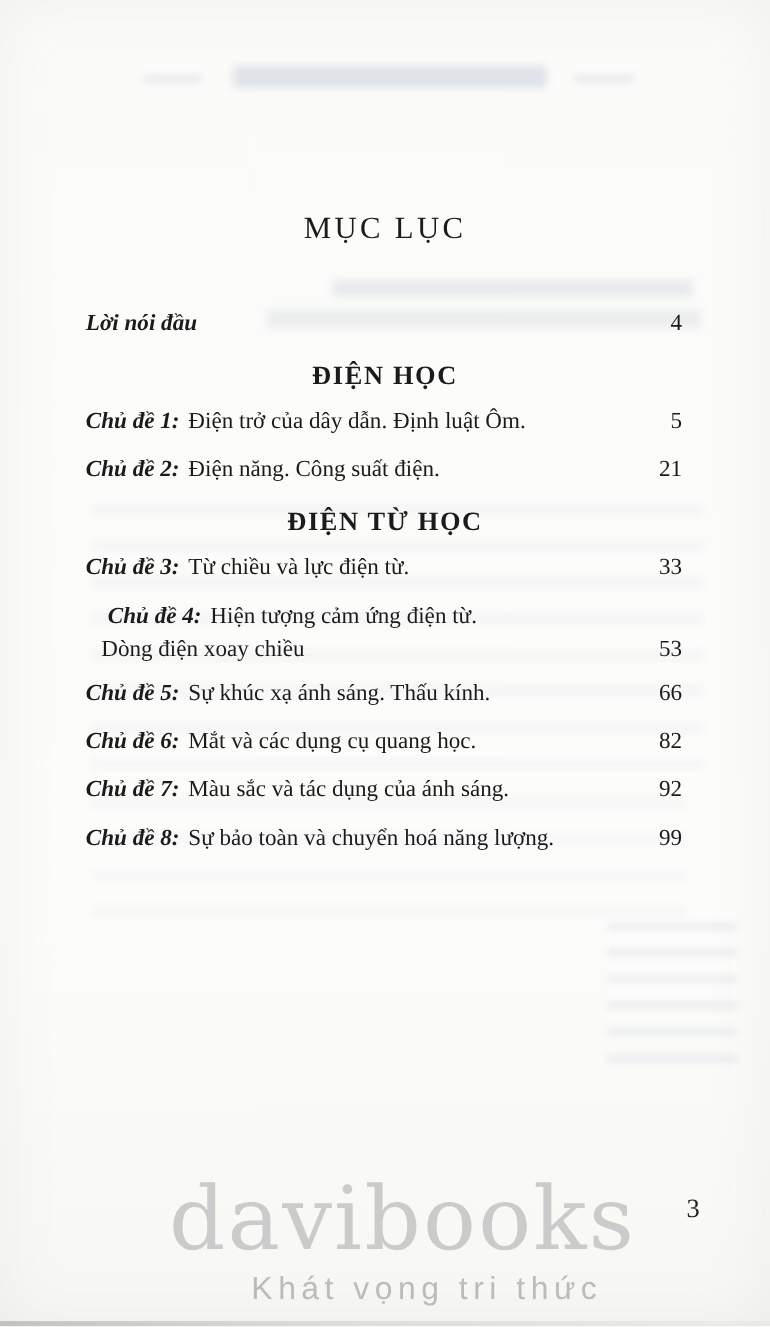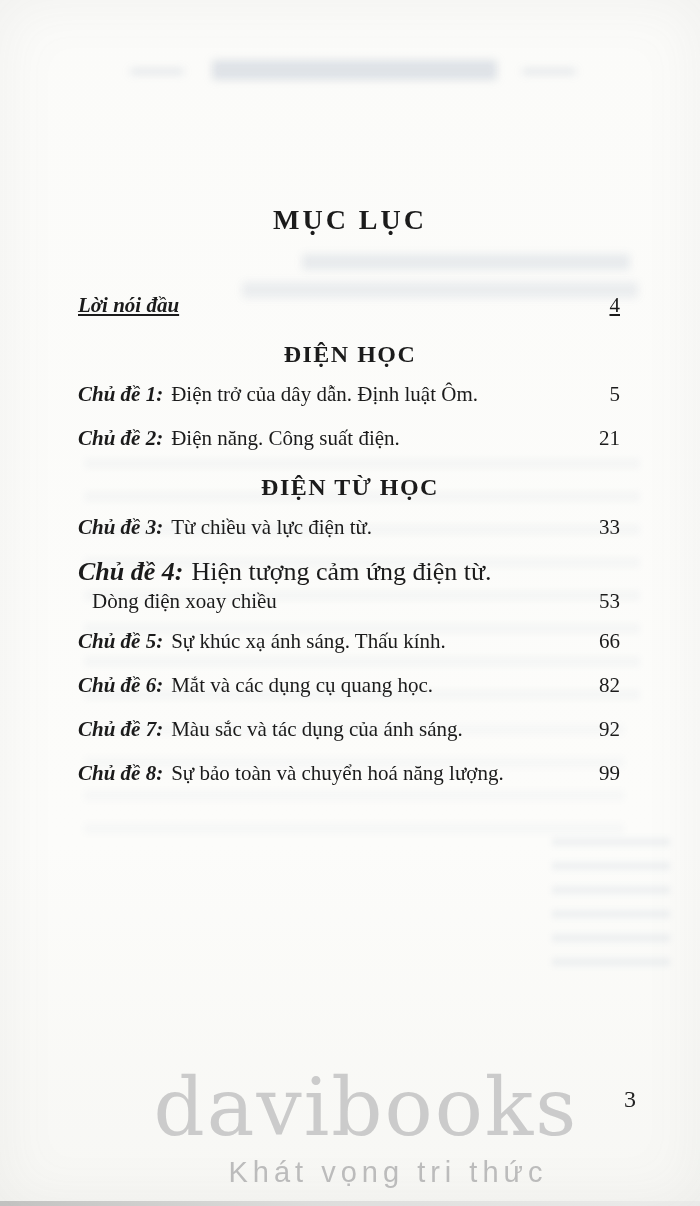--- a/index.html
+++ b/index.html
@@ -14,37 +14,37 @@
     width: 700px;
     height: 1206px;
     overflow: hidden;
     background: linear-gradient(180deg, #fbfbf9 0%, #fcfcfa 70%, #f7f7f4 100%);
     font-family: "Liberation Serif", serif;
     color: #1b1b1b;
   }
   #content { position: relative; z-index: 2; }
 
   .page-title {
-    margin: 12px;
+    margin: 0;
     padding-top: 192px;
     text-align: center;
     font-size: 28px;
-    font-weight: bold;
+    font-weight: normal;
     letter-spacing: 3px;
   }
 
   .toc-row {
     display: flex;
     justify-content: space-between;
     align-items: baseline;
     padding: 0 80px 0 78px;
     font-size: 21px;
     line-height: 27px;
   }
-  .toc-row.preface { margin-top: 56px; text-decoration: underline; }
+  .toc-row.preface { margin-top: 56px; }
   .preface-label { font-style: italic; font-weight: bold; }
 
   .section-heading {
     margin: 22px 0 0 0;
     text-align: center;
     font-size: 24px;
     font-weight: bold;
     letter-spacing: 1.5px;
   }
 
@@ -55,22 +55,22 @@
     font-style: italic;
     font-weight: bold;
     margin-right: 8px;
     white-space: nowrap;
   }
   .entry-text { flex: 1 1 auto; }
   .page-num { margin-left: 12px; white-space: nowrap; }
 
   .two-line-wrap { padding: 0; margin-top: 17px; }
   .two-line-wrap .line-one {
-    padding: 0 80px 0 78px;
-    font-size: 26px;
+    padding: 0 80px 0 98px;
+    font-size: 21px;
     line-height: 27px;
   }
   .two-line-wrap .line-two {
     display: flex;
     justify-content: space-between;
     align-items: baseline;
     padding: 0 80px 0 92px;
     font-size: 21px;
     line-height: 27px;
     margin-top: 3px;

